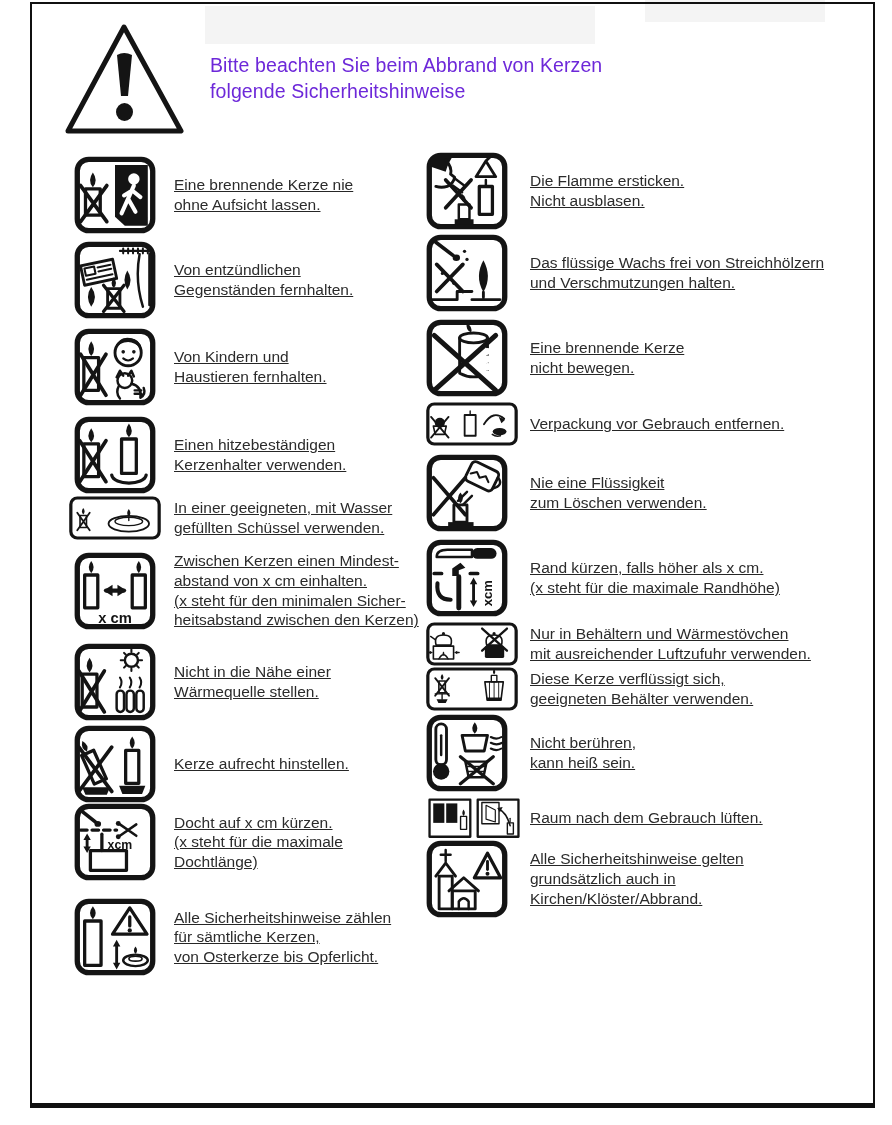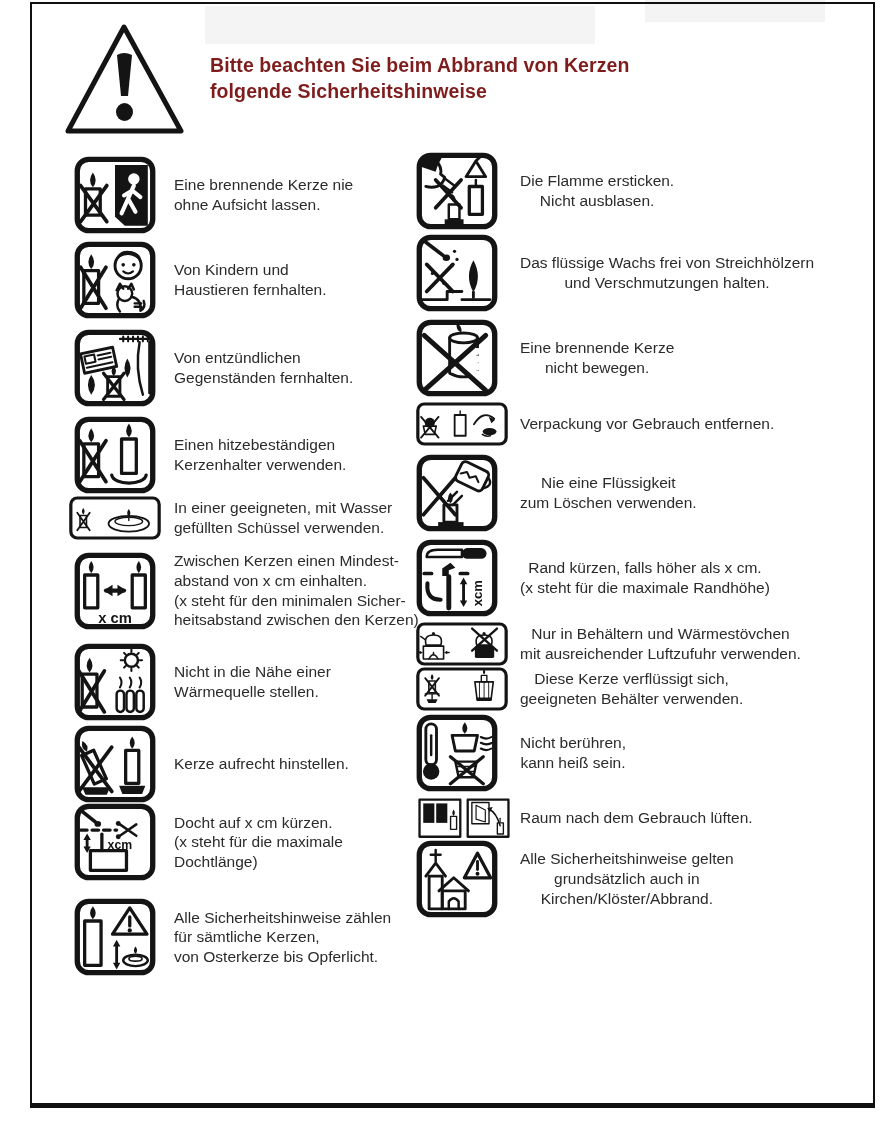--- a/index.html
+++ b/index.html
@@ -2,25 +2,25 @@
 <html><head>
 <meta charset="utf-8">
 <style>
   html,body{margin:0;padding:0;background:#e8e8e8;}
   .page{position:relative;width:892px;height:1125px;background:#ffffff;
         font-family:"Liberation Sans",sans-serif;color:#262626;overflow:hidden;}
   .frame{position:absolute;left:30px;top:2px;width:841px;height:1099px;
          border:2.5px solid #101010;border-bottom-width:5px;pointer-events:none;}
   .artifact{position:absolute;background:rgba(0,0,0,0.045);}
   .hdr-tri{position:absolute;left:62px;top:22px;}
-  .hdr-title{position:absolute;left:210px;top:52px;font-size:19.5px;font-weight:bold;
-             color:#7f1d1d;line-height:1.34;white-space:pre-line;letter-spacing:.1px;}
-  .col{position:absolute;}
+  .hdr-title{position:absolute;left:210px;top:52px;font-size:19.5px;font-weight:normal;
+             color:#6d28d9;line-height:1.34;white-space:pre-line;letter-spacing:.1px;}
+  .col{position:absolute;text-decoration:underline;}
   .col-left{left:56px;top:156px;width:365px;}
-  .col-right{left:416px;top:152px;width:442px;text-align:center;}
+  .col-right{left:426px;top:152px;width:442px;}
   .row{display:flex;align-items:center;}
   .icon-cell{flex:none;display:flex;align-items:center;}
   .col-left .icon-cell{width:118px;justify-content:center;}
   .col-right .icon-cell{width:104px;}
   .txt{font-size:15.5px;line-height:1.28;white-space:pre-line;color:#2b2b2b;}
   
   svg.pic *{stroke:#141414;fill:none;stroke-linecap:round;stroke-linejoin:round;}
   svg.pic .f{fill:#141414;stroke:none;}
   svg.pic .w{stroke:#ffffff;fill:none;}
   svg.pic .wf{fill:#ffffff;stroke:none;}
@@ -55,61 +55,61 @@
           <path d="M8 36 L40 80 M40 36 L8 80" stroke-width="4.5"></path>
           <path class="f" d="M50 11 L90 11 L90 85 L62 85 L50 74 Z"></path>
           <circle class="wf" cx="73" cy="28" r="7"></circle>
           <path class="w" d="M73 36 L66 52 L58 70 M66 52 L75 68 M71 42 L61 48 M71 42 L81 50" stroke-width="5"></path>
         </svg>
       </span>
       <div class="txt">Eine brennende Kerze nie
 ohne Aufsicht lassen.</div>
     </div>
 
-    <div class="row" style="margin-bottom:10px">
-      <span class="icon-cell">
-        <svg class="pic" width="82" height="78" viewBox="0 0 100 95">
-          <rect x="4" y="4" width="92" height="87" rx="14" stroke-width="6.5"></rect>
-          <rect x="12" y="36" width="18" height="40" stroke-width="4"></rect>
-          <path class="f" d="M21 16 Q14 26 21 34 Q28 26 21 16"></path>
-          <path d="M8 32 L39 82 M39 32 L8 82" stroke-width="4.5"></path>
-          <circle cx="66" cy="30" r="16" stroke-width="3.5"></circle>
-          <path class="f" d="M50 25 Q54 10 68 12 Q82 14 82 25 Q74 17 66 17 Q56 17 50 25"></path>
-          <circle class="f" cx="60" cy="29" r="2.2"></circle>
-            <circle class="f" cx="73" cy="29" r="2.2"></circle>
-          <path d="M60 37 Q66 42 72 37" stroke-width="2.5"></path>
-          <path d="M52 60 L56 52 L60 58 M66 58 L70 52 L73 59" stroke-width="3"></path>
-          <circle cx="62" cy="64" r="9" stroke-width="3"></circle>
-          <path d="M70 68 Q83 71 81 85 M55 70 Q50 79 56 86 M74 76 H82 M74 80 H82 M81 85 Q88 81 85 73" stroke-width="3"></path>
-        </svg>
-      </span>
-      <div class="txt">Von Kindern und
-Haustieren fernhalten.</div>
-    </div>
-
     <div class="row" style="margin-bottom:9px">
       <span class="icon-cell">
         <svg class="pic" width="82" height="78" viewBox="0 0 100 95">
           <rect x="4" y="4" width="92" height="87" rx="14" stroke-width="6.5"></rect>
           <g transform="rotate(-12 30 38)">
             <rect x="10" y="26" width="40" height="24" stroke-width="3.5"></rect>
             <rect x="14" y="30" width="12" height="9" stroke-width="2.5"></rect>
             <path d="M30 32 H46 M30 37 H46 M14 44 H46" stroke-width="2.5"></path>
           </g>
           <path d="M56 12 H92 M60 9 V15 M66 9 V15 M72 9 V15 M78 9 V15 M84 9 V15 M90 9 V15" stroke-width="2.5"></path>
           <path d="M80 16 Q74 48 84 80 M92 16 V78" stroke-width="3"></path>
           <path class="f" d="M21 56 Q13 68 21 80 Q30 68 21 56"></path>
           <path class="f" d="M65 36 Q58 48 65 59 Q73 48 65 36"></path>
           <rect x="41" y="58" width="15" height="24" stroke-width="3.5"></rect>
           <path class="f" d="M48.5 44 Q43 52 48.5 57 Q54 52 48.5 44"></path>
           <path d="M36 54 L61 86 M61 54 L36 86" stroke-width="4"></path>
         </svg>
       </span>
       <div class="txt">Von entzündlichen
 Gegenständen fernhalten.</div>
+    </div>
+
+    <div class="row" style="margin-bottom:10px">
+      <span class="icon-cell">
+        <svg class="pic" width="82" height="78" viewBox="0 0 100 95">
+          <rect x="4" y="4" width="92" height="87" rx="14" stroke-width="6.5"></rect>
+          <rect x="12" y="36" width="18" height="40" stroke-width="4"></rect>
+          <path class="f" d="M21 16 Q14 26 21 34 Q28 26 21 16"></path>
+          <path d="M8 32 L39 82 M39 32 L8 82" stroke-width="4.5"></path>
+          <circle cx="66" cy="30" r="16" stroke-width="3.5"></circle>
+          <path class="f" d="M50 25 Q54 10 68 12 Q82 14 82 25 Q74 17 66 17 Q56 17 50 25"></path>
+          <circle class="f" cx="60" cy="29" r="2.2"></circle>
+            <circle class="f" cx="73" cy="29" r="2.2"></circle>
+          <path d="M60 37 Q66 42 72 37" stroke-width="2.5"></path>
+          <path d="M52 60 L56 52 L60 58 M66 58 L70 52 L73 59" stroke-width="3"></path>
+          <circle cx="62" cy="64" r="9" stroke-width="3"></circle>
+          <path d="M70 68 Q83 71 81 85 M55 70 Q50 79 56 86 M74 76 H82 M74 80 H82 M81 85 Q88 81 85 73" stroke-width="3"></path>
+        </svg>
+      </span>
+      <div class="txt">Von Kindern und
+Haustieren fernhalten.</div>
     </div>
 
     <div class="row" style="margin-bottom:2px">
       <span class="icon-cell">
         <svg class="pic" width="82" height="78" viewBox="0 0 100 95">
           <rect x="4" y="4" width="92" height="87" rx="14" stroke-width="6.5"></rect>
           <rect x="12" y="34" width="18" height="40" stroke-width="4"></rect>
           <path class="f" d="M21 15 Q14 25 21 32 Q28 25 21 15"></path>
           <path d="M7 30 L39 80 M39 30 L7 80" stroke-width="4.5"></path>
           <rect x="58" y="28" width="18" height="42" stroke-width="4"></rect>

